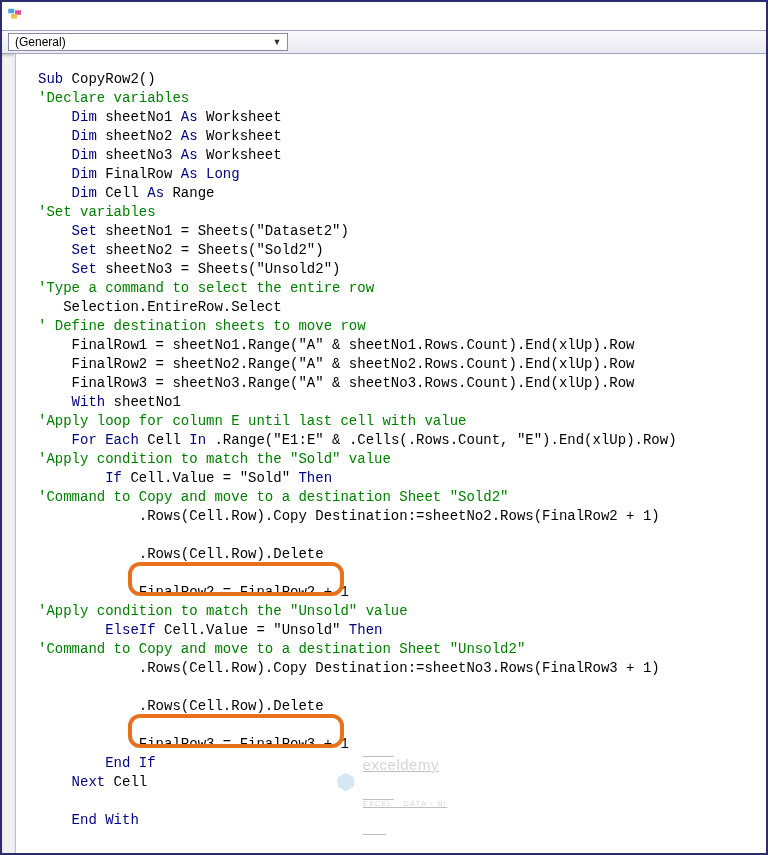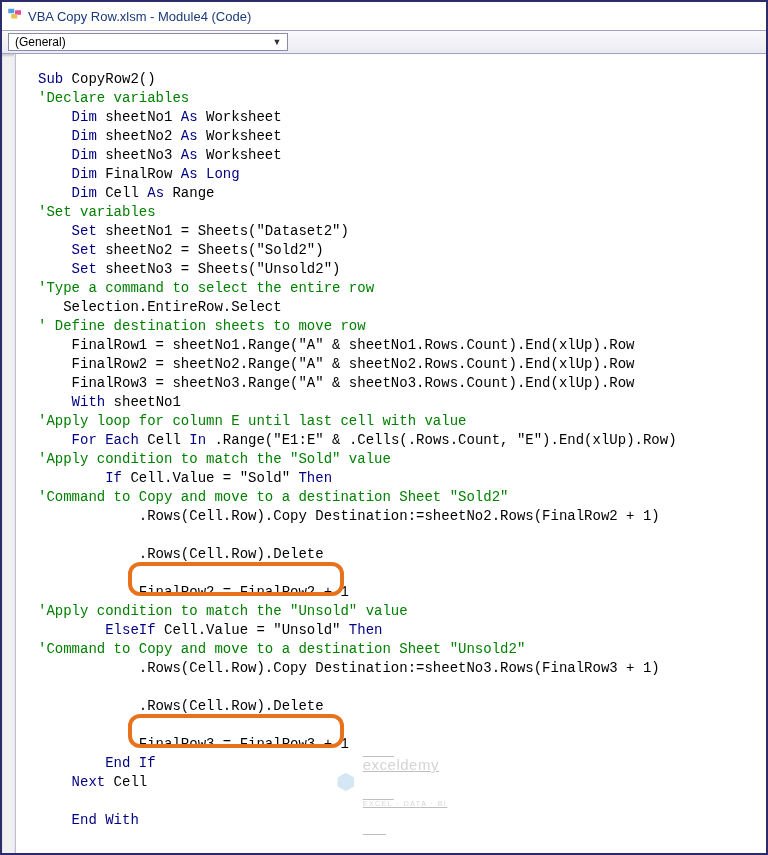--- a/index.html
+++ b/index.html
@@ -104,21 +104,20 @@
 <body>
 
 <div class="titlebar">
   <span>
     <svg viewBox="0 0 24 24">
         <rect x="3" y="5" width="8" height="6" fill="#4aa0e8"></rect>
         <rect x="12" y="7" width="8" height="6" fill="#e84aa0"></rect>
         <rect x="7" y="12" width="8" height="6" fill="#e8c44a"></rect>
       </svg>
   </span>
-  <span class="titlebar-text">VBA Copy Row.xlsm - Module4 (Code)</span>
 </div>
 
 <div class="subbar">
   <div class="dropdown">
     <span>(General)</span>
     <span class="dropdown-btn">▼</span>
   </div>
 </div>
 
 <div class="code-gutter">

